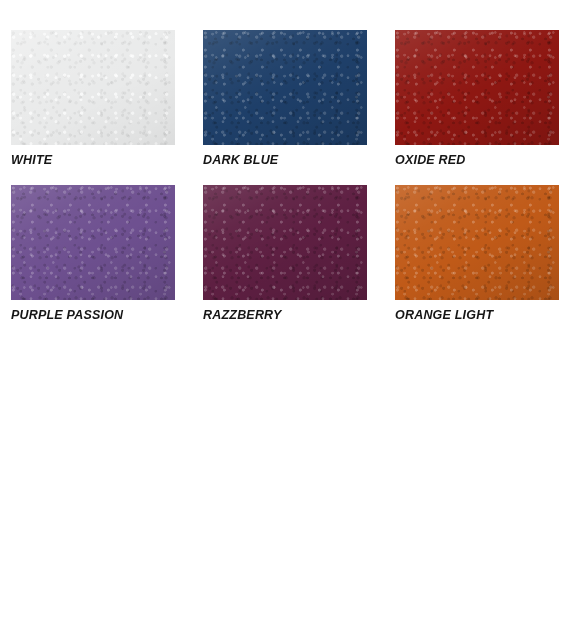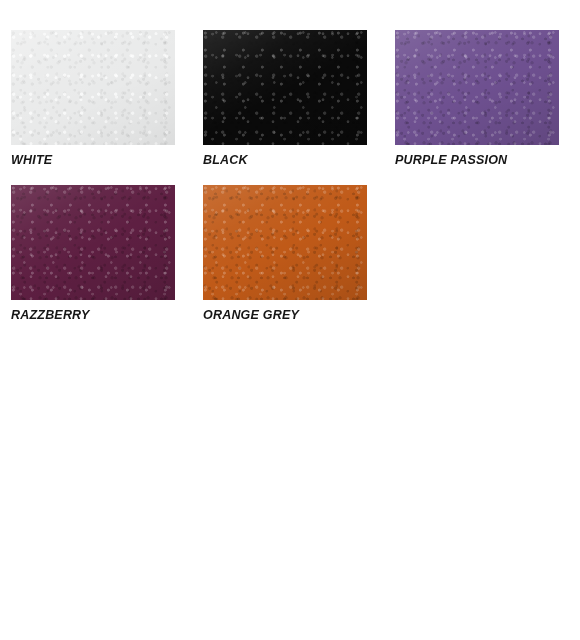--- a/index.html
+++ b/index.html
@@ -126,29 +126,33 @@
 </head>
 <body>
 
 <div id="swatch-chart">
   <div class="swatch-grid">
       <div class="swatch-cell">
         <div class="swatch-chip light-finish" style="background-color: rgb(233, 234, 234);"></div>
         <div class="swatch-label">WHITE</div>
       </div>
       <div class="swatch-cell">
-        <div class="swatch-chip" style="background-color: rgb(10, 10, 10);"></div>
-        <div class="swatch-label">BLACK</div>
+        <div class="swatch-chip" style="background-color: rgb(30, 63, 105);"></div>
+        <div class="swatch-label">DARK BLUE</div>
+      </div>
+      <div class="swatch-cell">
+        <div class="swatch-chip" style="background-color: rgb(142, 23, 18);"></div>
+        <div class="swatch-label">OXIDE RED</div>
       </div>
       <div class="swatch-cell">
         <div class="swatch-chip" style="background-color: rgb(110, 80, 144);"></div>
         <div class="swatch-label">PURPLE PASSION</div>
       </div>
       <div class="swatch-cell">
         <div class="swatch-chip" style="background-color: rgb(94, 31, 66);"></div>
         <div class="swatch-label">RAZZBERRY</div>
       </div>
       <div class="swatch-cell">
         <div class="swatch-chip" style="background-color: rgb(192, 90, 24);"></div>
-        <div class="swatch-label">ORANGE GREY</div>
+        <div class="swatch-label">ORANGE LIGHT</div>
       </div>
     </div>
 </div>
 
 </body></html>

